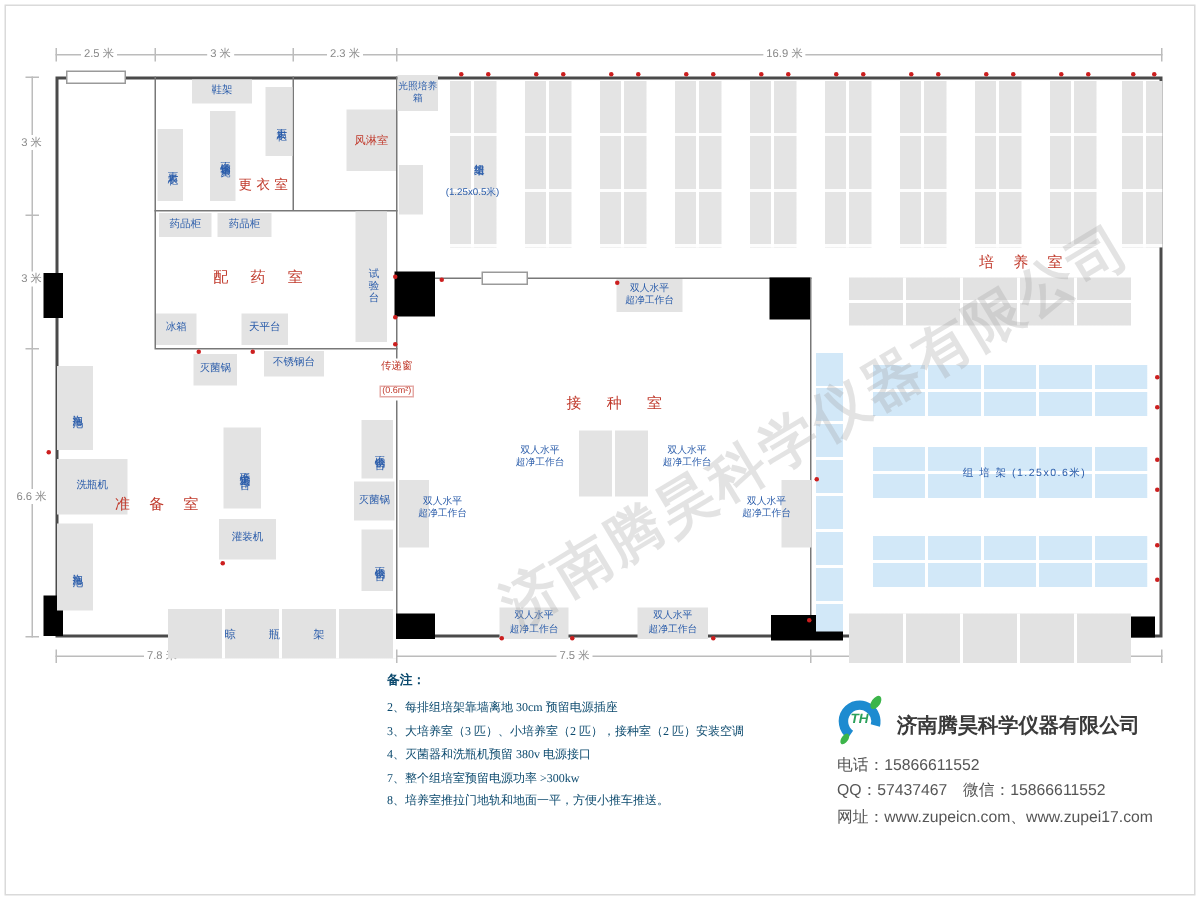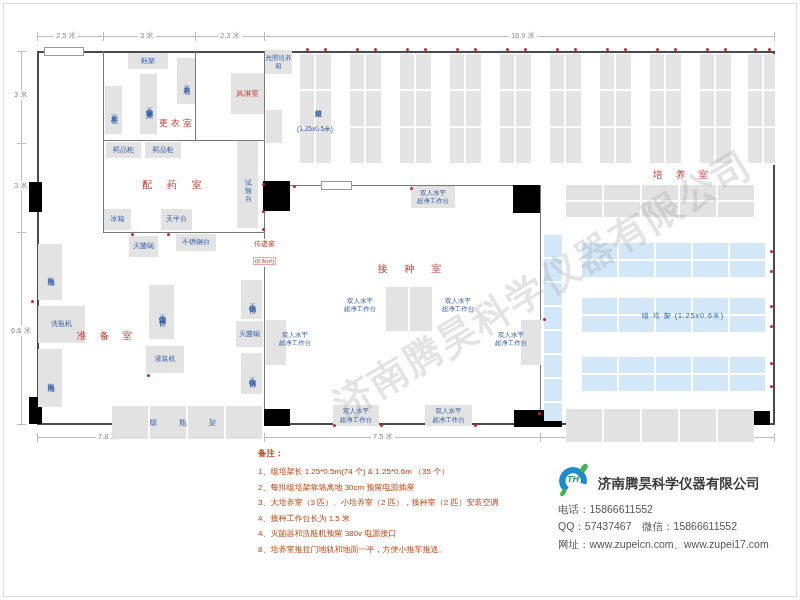--- a/index.html
+++ b/index.html
@@ -52,21 +52,21 @@
 
   .dot { position:absolute; width:3px; height:3px; border-radius:50%; background:#cc1f1f; }
 
   
   .pass { position:absolute; left:244px; top:239px; width:41px; background:#fff; text-align:center;
           color:#c0392b; }
   .pass .l1 { font-size:7px; }
   .pass .l2 { font-size:6px; border:1px solid #e5aaa6; display:inline-block; padding:0 1px; }
 
   
-  .notes { position:absolute; left:258px; top:448px; width:290px; color:#c2410c; }
+  .notes { position:absolute; left:258px; top:448px; width:290px; color:#0c4a6e;font-family:Liberation Serif, serif; }
   .notes .title { font-size:8.5px; font-weight:bold; margin-bottom:6px; }
   .notes .item { font-size:8px; margin-bottom:4.6px; white-space:nowrap; }
 
   
   .company { position:absolute; left:552px; top:458px; width:230px; color:#4d4d4d; }
   .logo { position:absolute; left:4px; top:4px; width:36px; height:36px; }
   .cname { position:absolute; left:46px; top:17px; font-size:13.5px; font-weight:bold; color:#3a3a3a; white-space:nowrap; }
   .cline { position:absolute; left:6px; font-size:10.5px; white-space:nowrap; color:#555; }
 
   .watermark { position:absolute; left:338px; top:382px; transform:rotate(-31deg); transform-origin:0 50%;
@@ -198,25 +198,24 @@
 超净工作台</div>
   <div class="eq pre" style="left:333px;top:405px;width:46px;height:21px;font-size:6.5px">双人水平
 超净工作台</div>
   <div class="eq pre" style="left:425px;top:405px;width:47px;height:21px;font-size:6.5px">双人水平
 超净工作台</div>
 
   <div class="room" style="left:651px;top:168px;width:64px;letter-spacing:5px">培 养 室</div>
 
   <div class="notes">
     <div class="title">备注：</div>
-    <div class="item">1、组培架长 1.25*0.5m(74 个) &amp; 1.25*0.6m （35 个）</div>
     <div class="item">2、每排组培架靠墙离地 30cm 预留电源插座</div>
     <div class="item">3、大培养室（3 匹）、小培养室（2 匹），接种室（2 匹）安装空调</div>
-    <div class="item">4、接种工作台长为 1.5 米</div>
     <div class="item">4、灭菌器和洗瓶机预留 380v 电源接口</div>
+    <div class="item">7、整个组培室预留电源功率 &gt;300kw</div>
     <div class="item">8、培养室推拉门地轨和地面一平，方便小推车推送。</div>
   </div>
 
   <div class="company">
     <div class="logo">
       <svg viewBox="0 0 40 40" width="36" height="36">
         <circle cx="19" cy="21" r="12" fill="none" stroke="#1d8bd0" stroke-width="7" stroke-dasharray="52 24" transform="rotate(125 19 21)"></circle>
         <ellipse cx="31" cy="7" rx="3.2" ry="5.5" fill="#3cb54a" transform="rotate(35 31 7)"></ellipse>
         <ellipse cx="8" cy="34" rx="2.5" ry="4.5" fill="#3cb54a" transform="rotate(35 8 34)"></ellipse>
       </svg>

